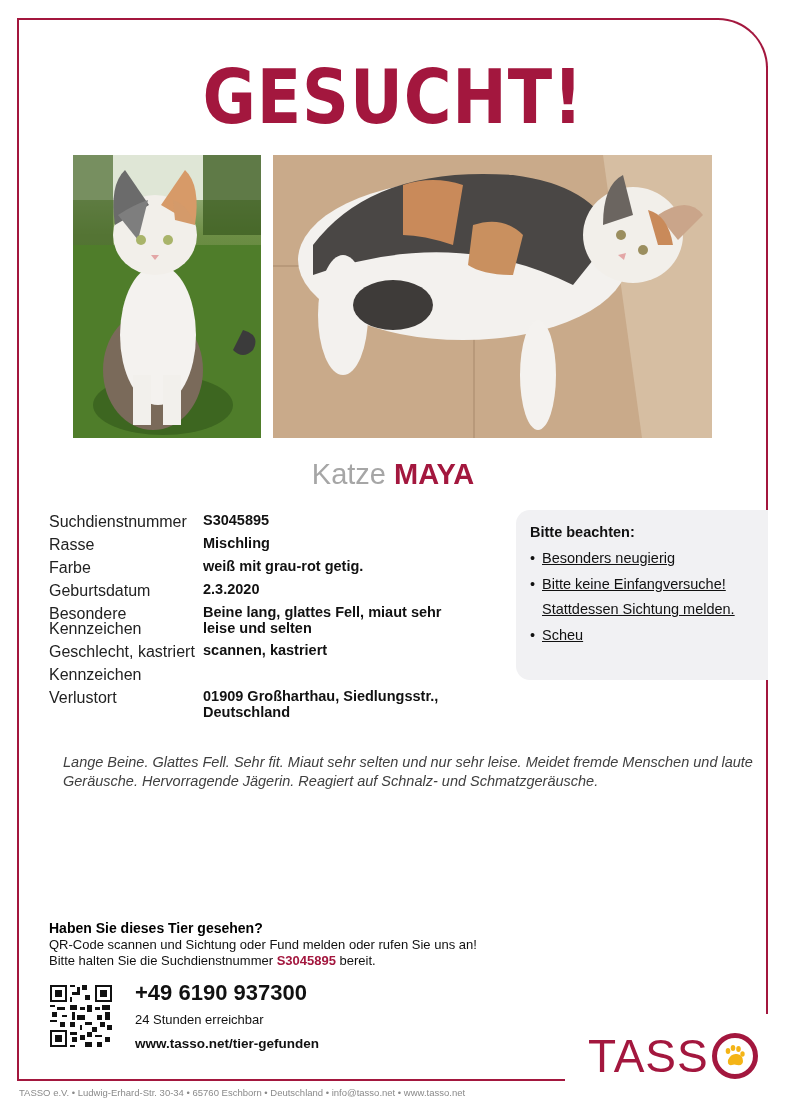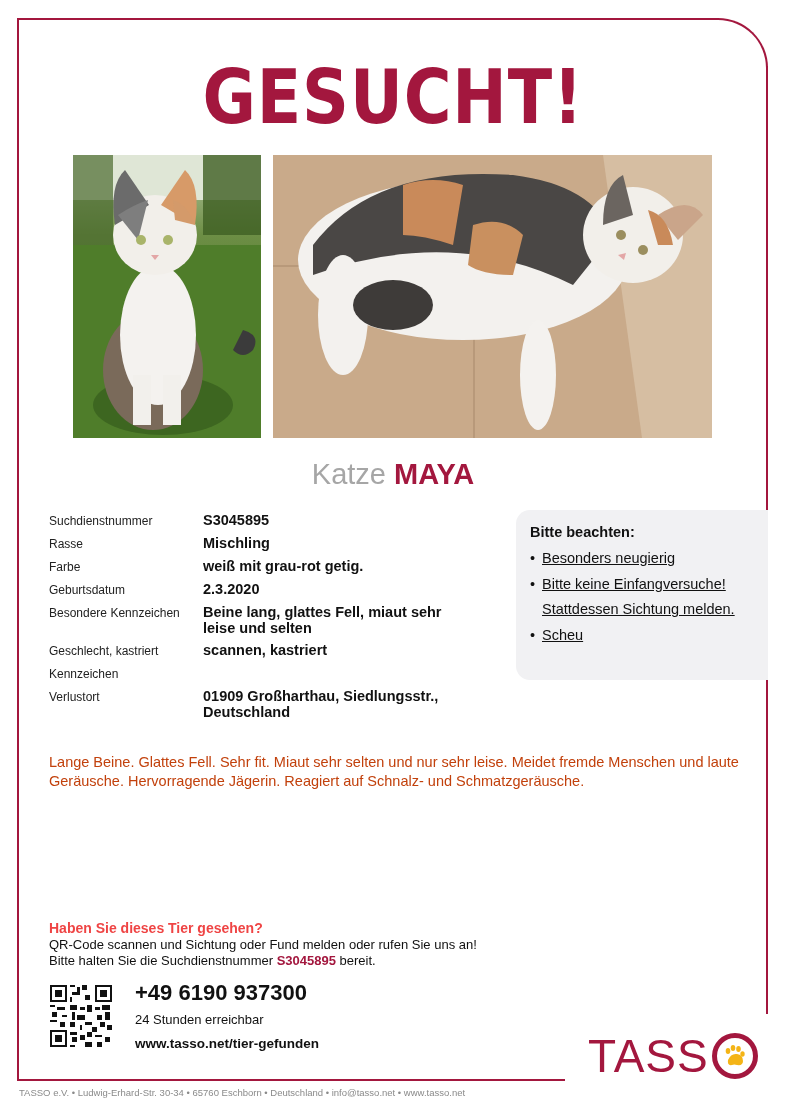--- a/index.html
+++ b/index.html
@@ -25,34 +25,34 @@
   .photo2 { left:273px; top:155px; width:439px; height:283px;
             background:linear-gradient(135deg,#cfb59a 0%,#c8a98a 40%,#bf9f7f 70%,#d8c0a6 100%); }
   .photo svg { position:absolute; left:0; top:0; }
 
   .name { position:absolute; left:0; width:786px; top:456px; text-align:center; font-size:29px; line-height:36px; }
   .name .species { color:#a6a6a6; }
   .name .pet { color:#a3173e; font-weight:bold; }
 
   .details { position:absolute; left:49px; top:512px; width:420px; }
   .row { display:flex; margin-bottom:6px; }
-  .row .lbl { width:154px; font-size:12px; color:#222; line-height:15px; padding-top:2px; }
+  .row .lbl { width:154px; font-size:16px; color:#222; line-height:15px; padding-top:2px; }
   .row .val { width:265px; font-size:14.5px; font-weight:bold; color:#111; line-height:16px; }
 
   .notes { position:absolute; left:516px; top:510px; width:252px; height:170px; background:#f1f1f3;
            border-top-left-radius:14px; border-bottom-left-radius:14px; box-sizing:border-box; padding:12px 0 0 14px; }
   .notes .head { font-size:14.5px; font-weight:bold; line-height:20px; margin-bottom:4px; }
   .notes ul { list-style:none; margin:0; padding:0;text-decoration:underline; }
   .notes li { position:relative; padding-left:12px; font-size:14.5px; line-height:25.5px; }
   .notes li::before { content:"•"; position:absolute; left:0; }
 
-  .desc { position:absolute; left:49px; top:753px; width:690px; font-size:14.5px; line-height:19px; color:#c2410c; }
+  .desc { position:absolute; left:63px; top:753px; width:690px; font-size:14.5px; line-height:19px; color:#404040;font-style:italic; }
 
   .cta { position:absolute; left:49px; top:920px; width:480px; font-size:13px; line-height:16px; color:#111; }
-  .cta .q { color:#ef4444; font-weight:bold; font-size:14px; line-height:17px; }
+  .cta .q { color:#000000; font-weight:bold; font-size:14px; line-height:17px; }
   .cta .num { color:#a3173e; font-weight:bold; }
 
   .qr { position:absolute; left:50px; top:985px; width:62px; height:62px; }
   .phone { position:absolute; left:135px; top:980px; font-size:22px; font-weight:bold; line-height:26px; }
   .hours { position:absolute; left:135px; top:1012px; font-size:13px; line-height:16px; }
   .web { position:absolute; left:135px; top:1036px; font-size:13.5px; font-weight:bold; line-height:16px; }
 
   .logo { position:absolute; left:588px; top:1028px; height:56px; display:flex; align-items:center; }
   .logo .txt { font-size:46px; color:#a3173e; letter-spacing:1px; line-height:56px; }
   .logo .o { width:36px; height:36px; border:5px solid #a3173e; border-radius:50%; margin-left:3px;

